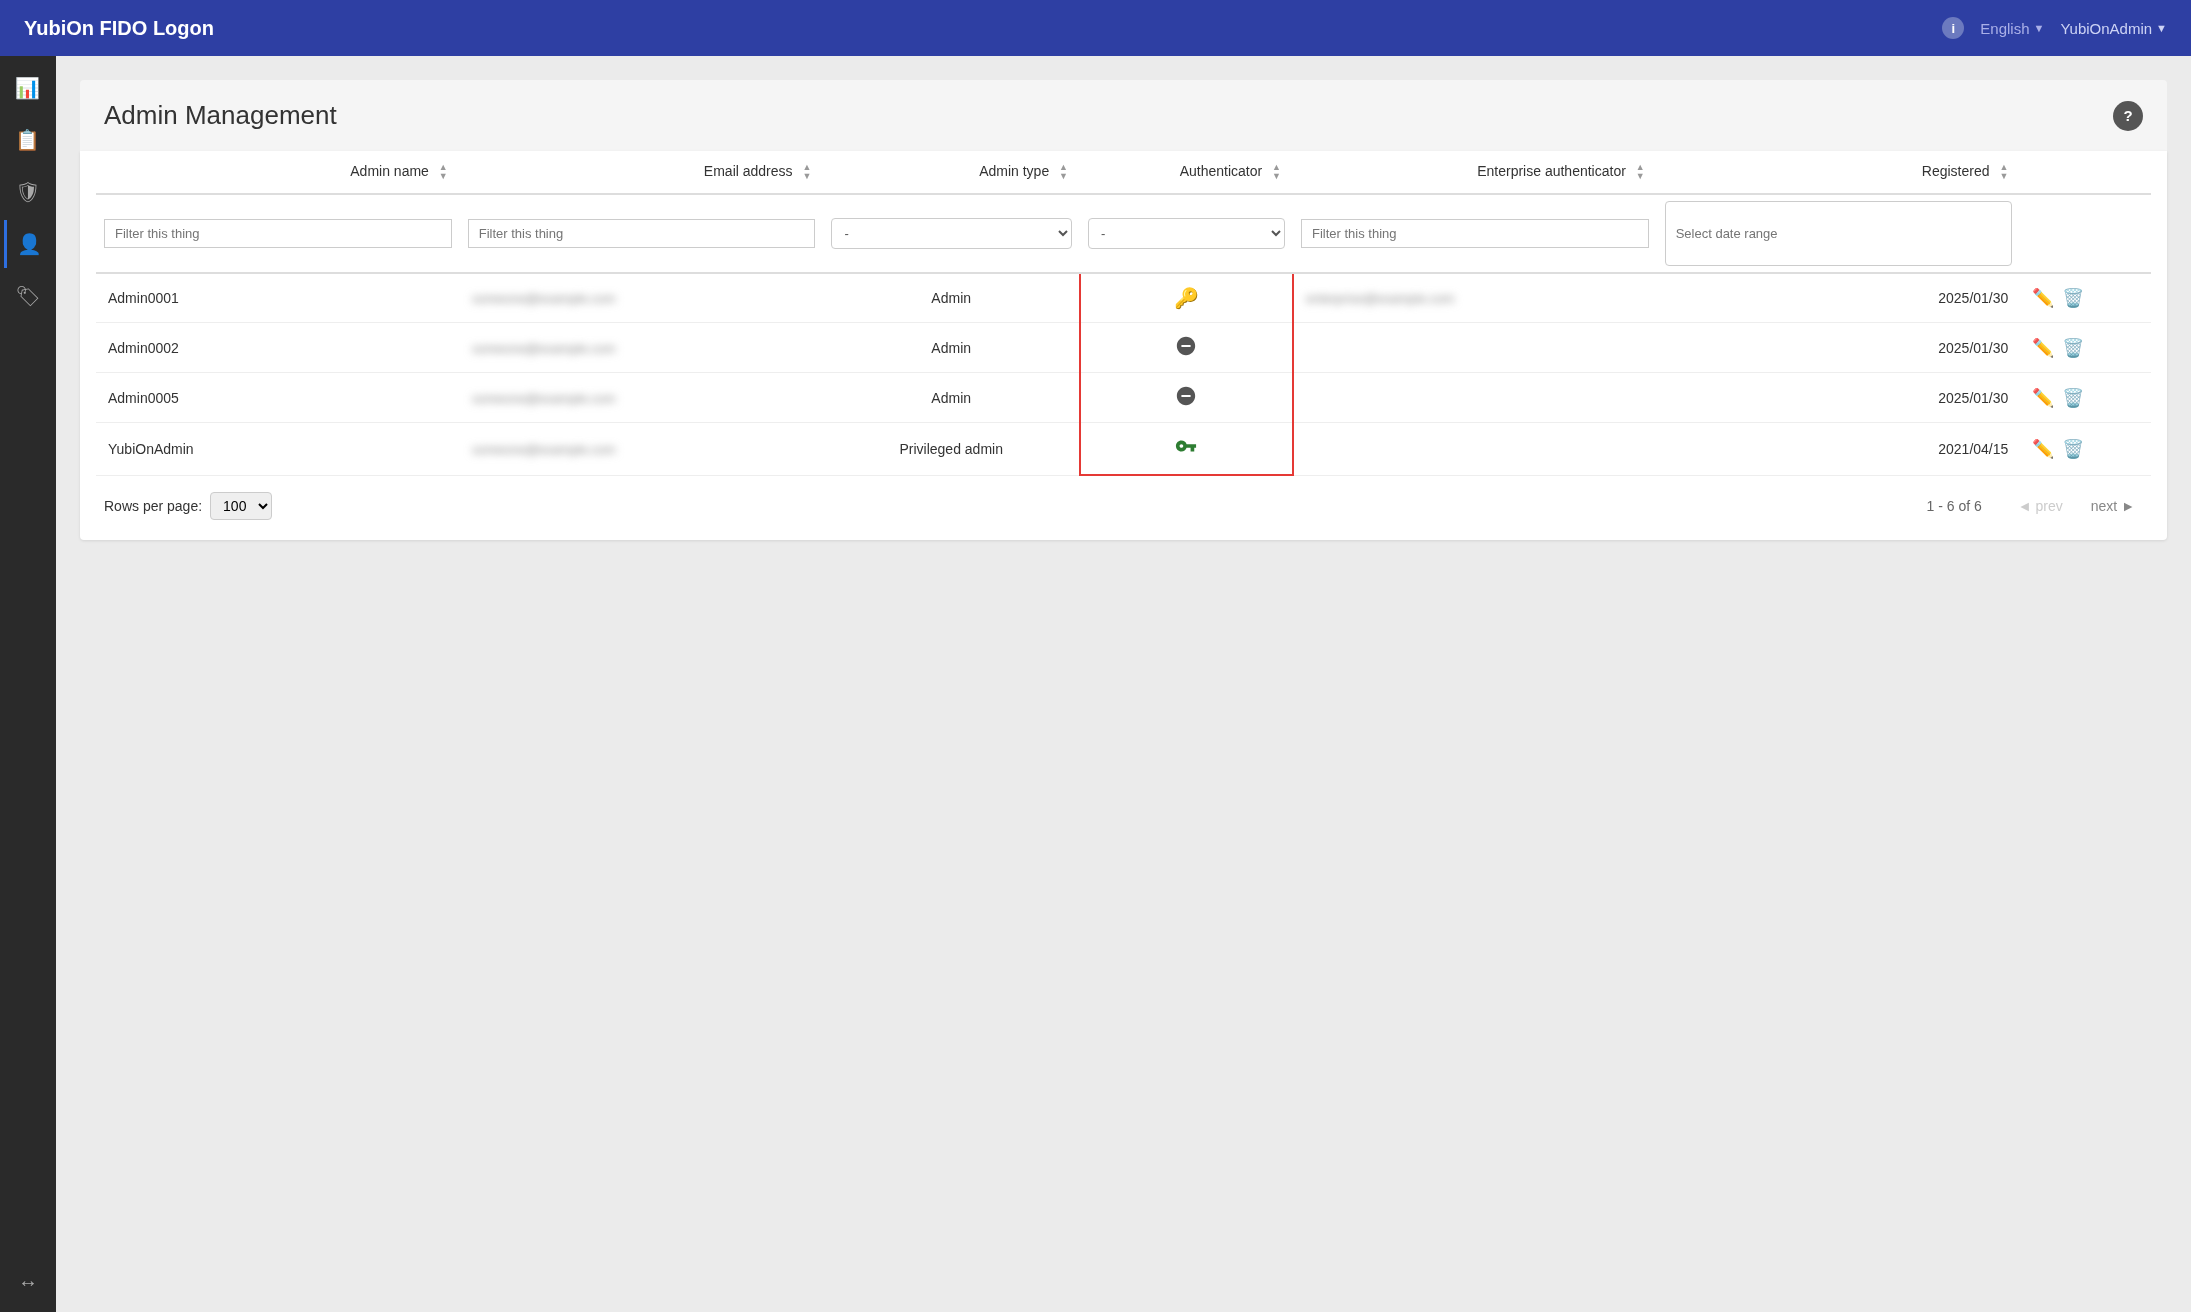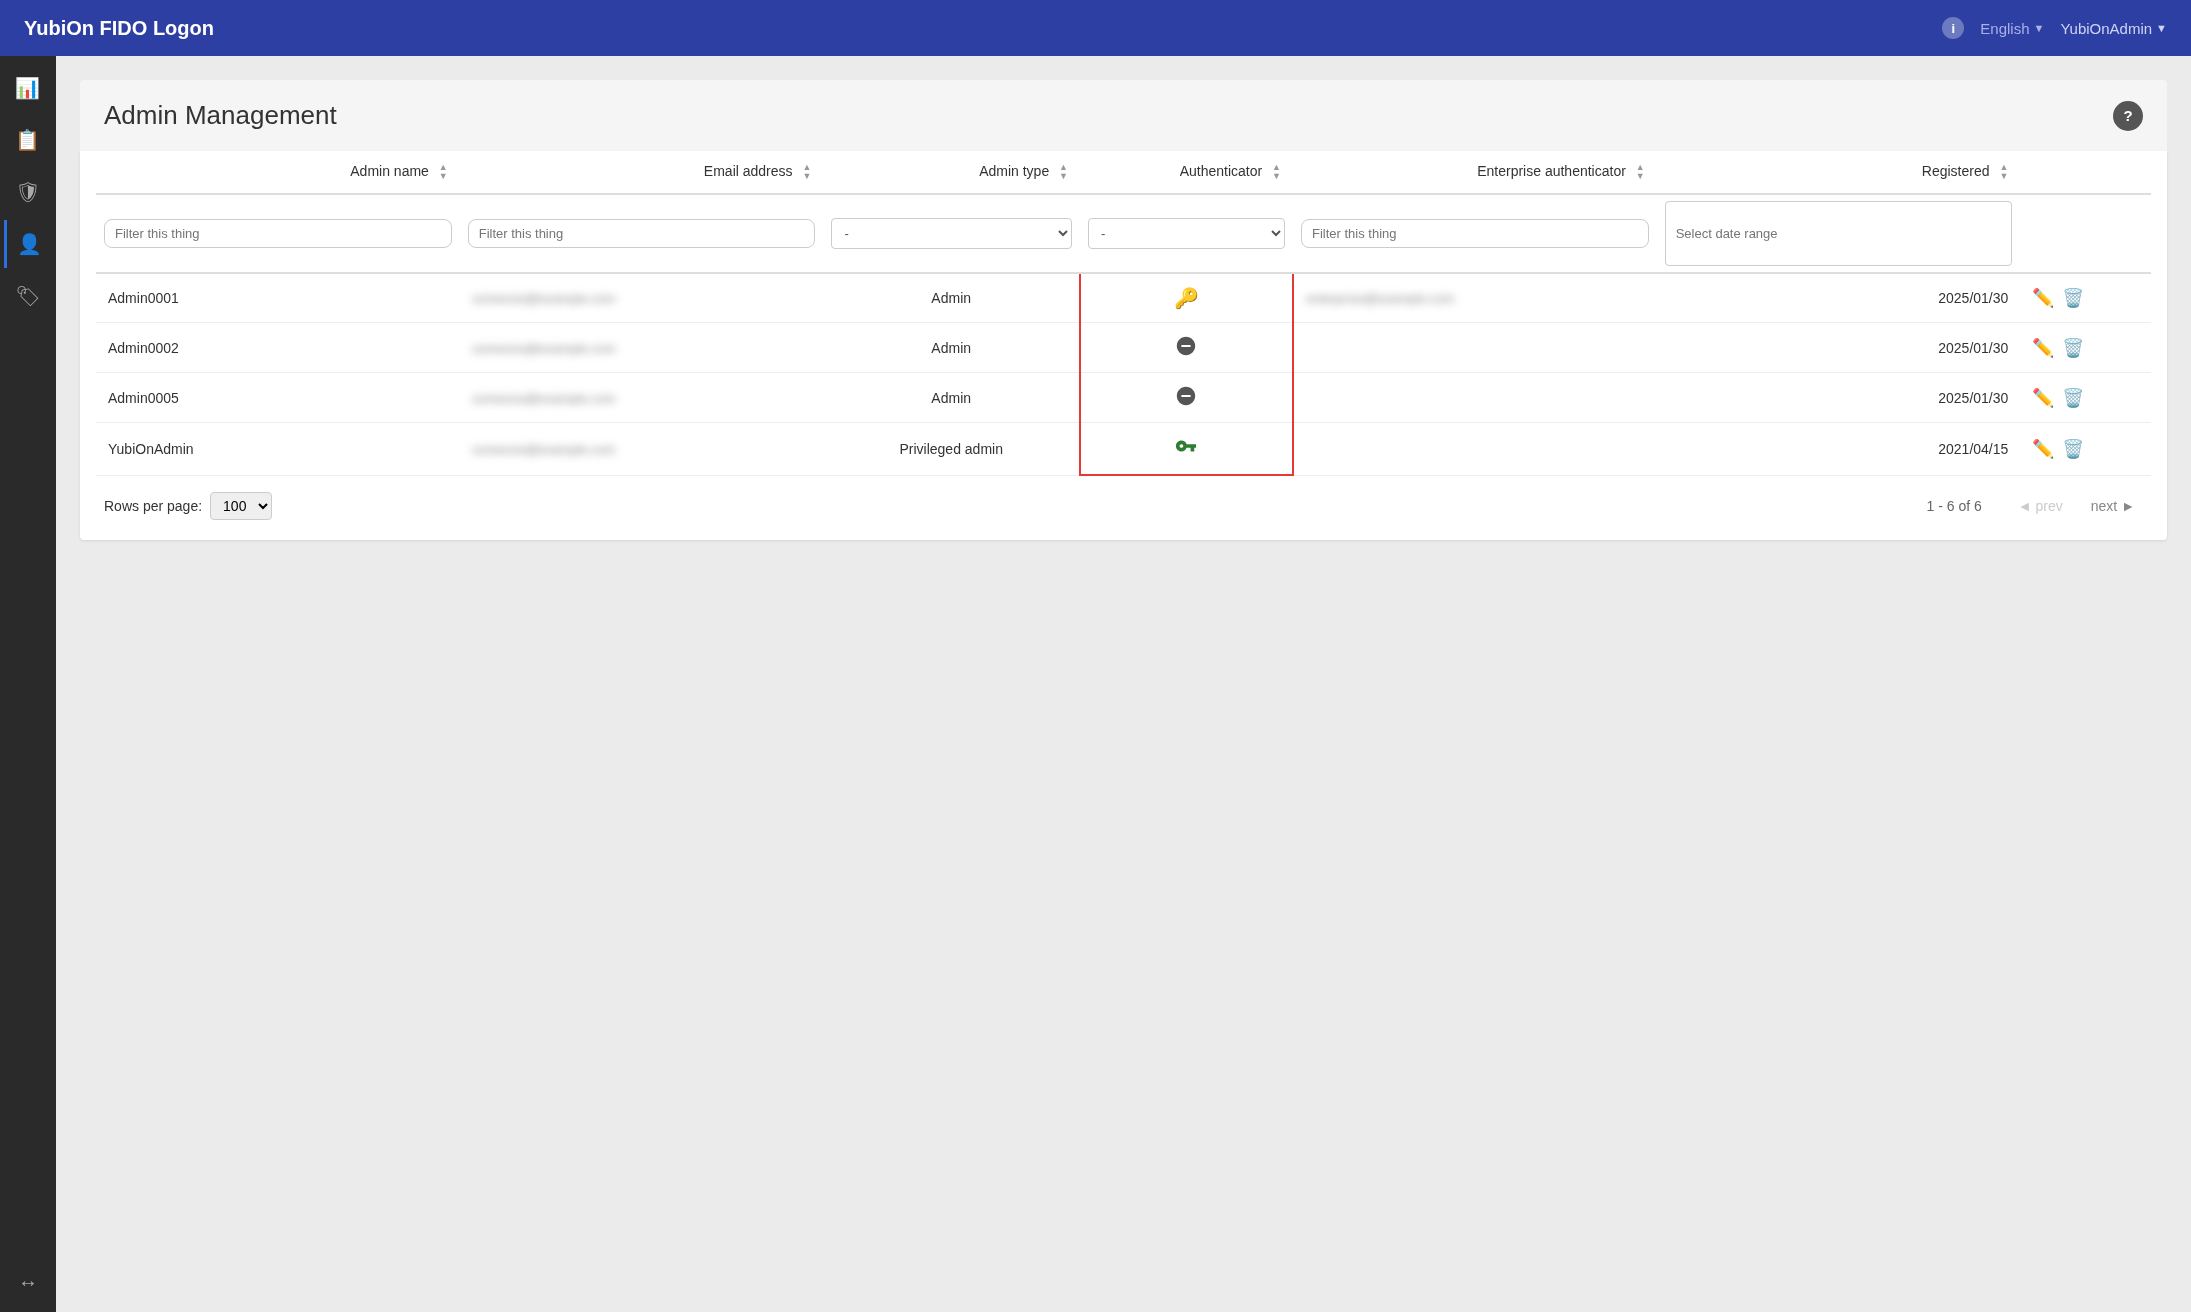--- a/index.html
+++ b/index.html
@@ -183,21 +183,21 @@
 
     
     .filter-row td {
       padding: 6px 8px;
       border-bottom: 2px solid #ddd;
     }
     .filter-input {
       width: 100%;
       padding: 6px 10px;
       border: 1px solid #ccc;
-      border-radius: 8px;
+      border-radius: 0;
       font-size: 13px;
       color: #999;
     }
     .filter-select {
       width: 100%;
       padding: 6px 8px;
       border: 1px solid #ccc;
       border-radius: 4px;
       font-size: 13px;
       color: #555;

